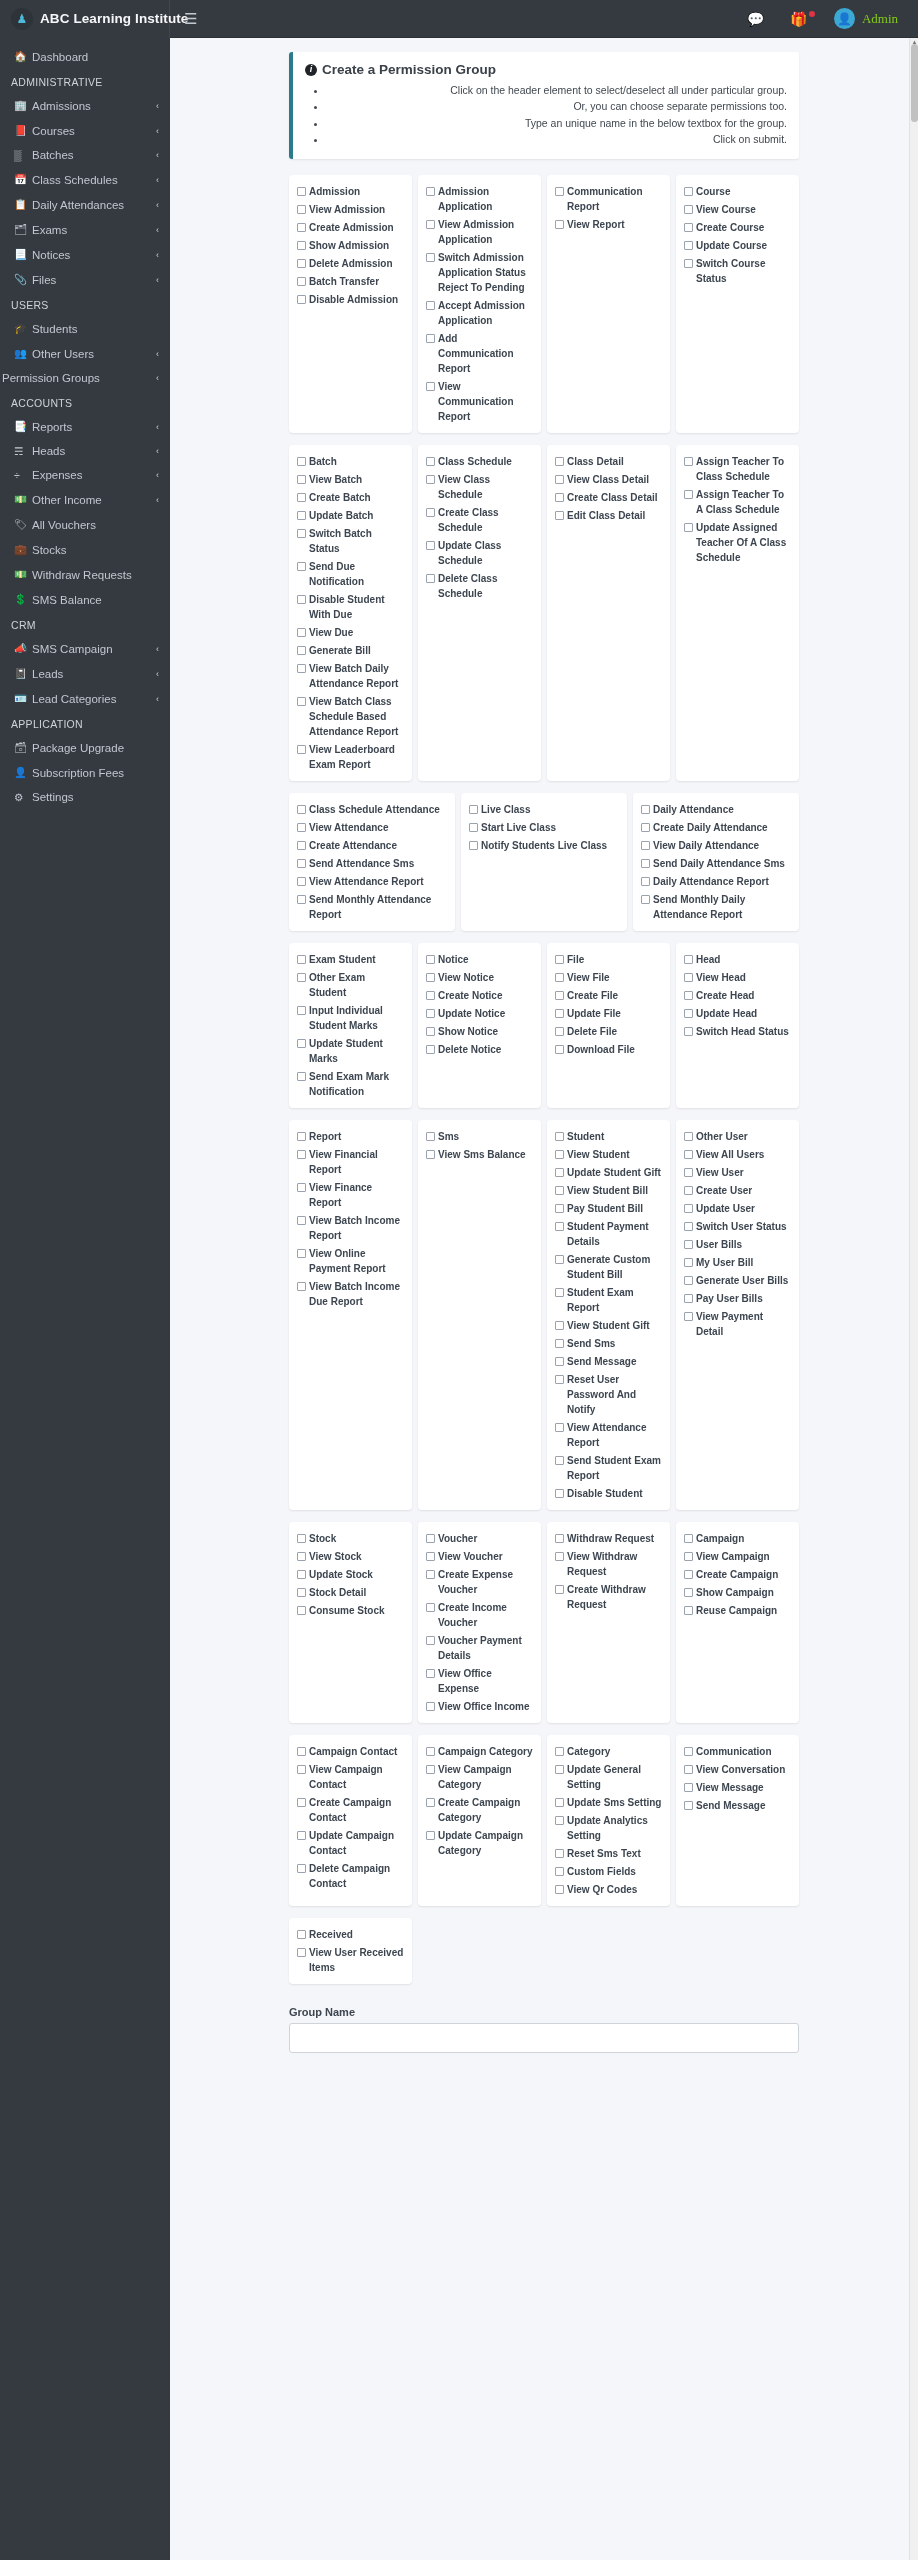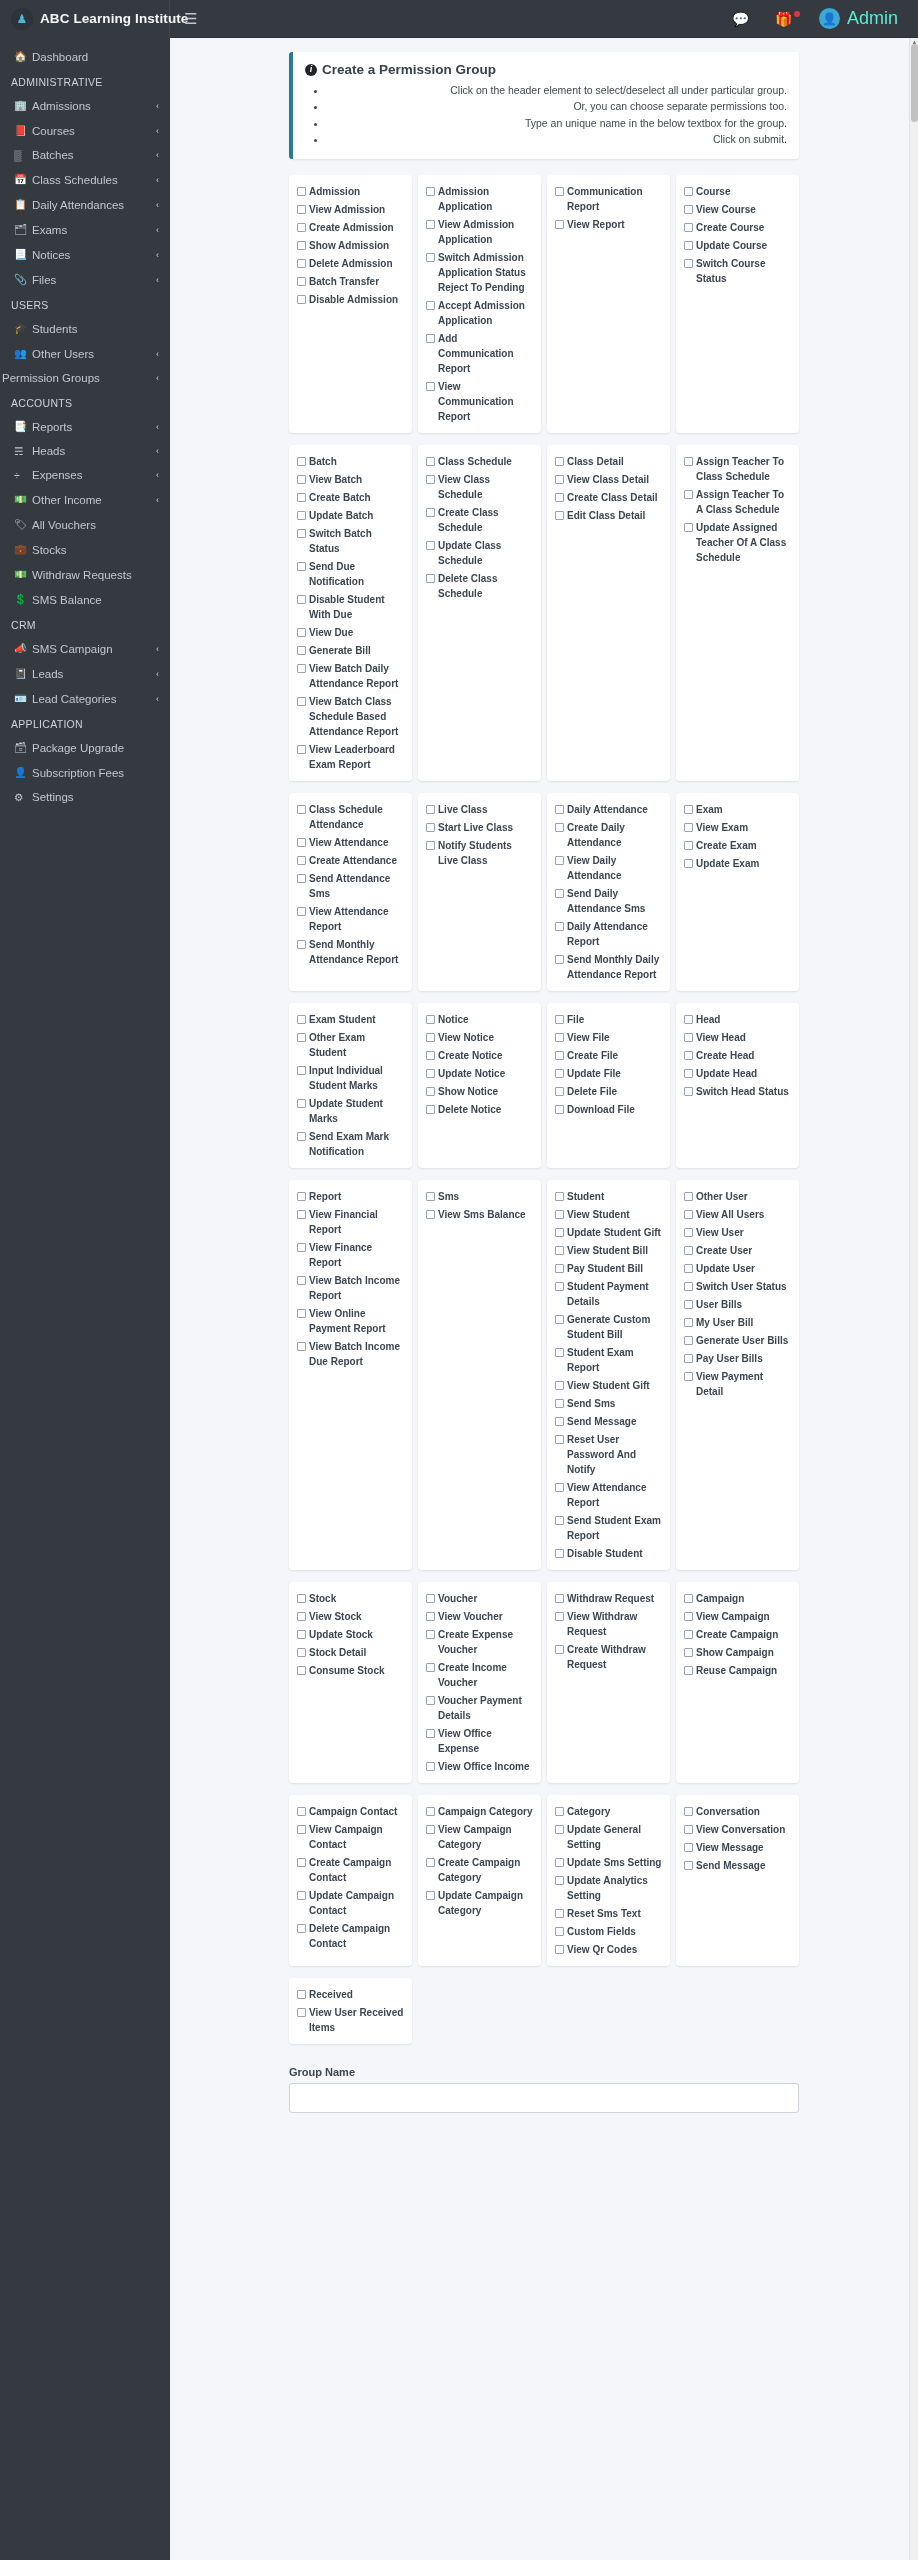--- a/index.html
+++ b/index.html
@@ -81,21 +81,21 @@
     padding: 0 6px 0 13px;
     cursor: pointer;
   }
   .avatar {
     width: 21px; height: 21px;
     border-radius: 50%;
     background: #3ba9d4;
     display: flex; align-items: center; justify-content: center;
     color: #1c5570; font-size: 12px;
   }
-  .nav-user-name { color: #5eead4; font-size: 18px; }
+  .nav-user-name { color: #84cc16; font-size: 13px; font-family: Liberation Serif, serif; }
 
   
   .layout { display: flex; align-items: flex-start; }
 
   
   .sidebar {
     width: 170px;
     flex: 0 0 170px;
     background: #343a40;
     min-height: 2522px;
@@ -695,38 +695,20 @@
               </label>
               <label class="perm-item">
                 <input type="checkbox" class="cb" style="">
                 <span class="perm-label">Daily Attendance Report</span>
               </label>
               <label class="perm-item">
                 <input type="checkbox" class="cb" style="">
                 <span class="perm-label">Send Monthly Daily Attendance Report</span>
               </label>
             </div>
-            <div class="perm-card">
-              <label class="perm-item">
-                <input type="checkbox" class="cb" style="">
-                <span class="perm-label">Exam</span>
-              </label>
-              <label class="perm-item">
-                <input type="checkbox" class="cb" style="">
-                <span class="perm-label">View Exam</span>
-              </label>
-              <label class="perm-item">
-                <input type="checkbox" class="cb" style="">
-                <span class="perm-label">Create Exam</span>
-              </label>
-              <label class="perm-item">
-                <input type="checkbox" class="cb" style="">
-                <span class="perm-label">Update Exam</span>
-              </label>
-            </div>
           </div>
           <div class="perm-row">
             <div class="perm-card">
               <label class="perm-item">
                 <input type="checkbox" class="cb" style="">
                 <span class="perm-label">Exam Student</span>
               </label>
               <label class="perm-item">
                 <input type="checkbox" class="cb" style="">
                 <span class="perm-label">Other Exam Student</span>
@@ -1122,21 +1104,21 @@
                 <span class="perm-label">Custom Fields</span>
               </label>
               <label class="perm-item">
                 <input type="checkbox" class="cb" style="">
                 <span class="perm-label">View Qr Codes</span>
               </label>
             </div>
             <div class="perm-card">
               <label class="perm-item">
                 <input type="checkbox" class="cb" style="">
-                <span class="perm-label">Conversation</span>
+                <span class="perm-label">Communication</span>
               </label>
               <label class="perm-item">
                 <input type="checkbox" class="cb" style="">
                 <span class="perm-label">View Conversation</span>
               </label>
               <label class="perm-item">
                 <input type="checkbox" class="cb" style="">
                 <span class="perm-label">View Message</span>
               </label>
               <label class="perm-item">

